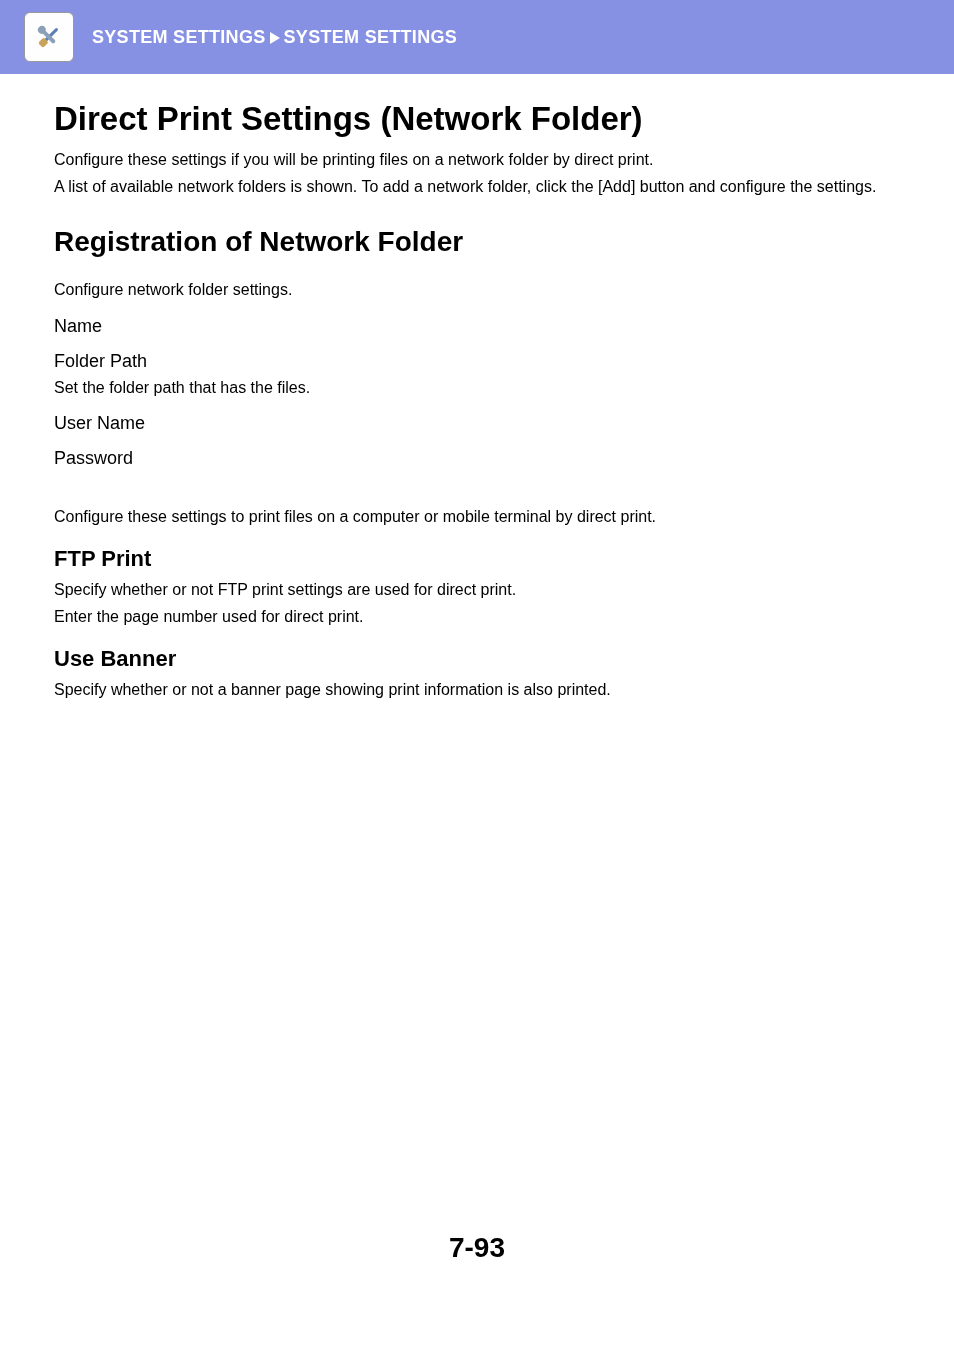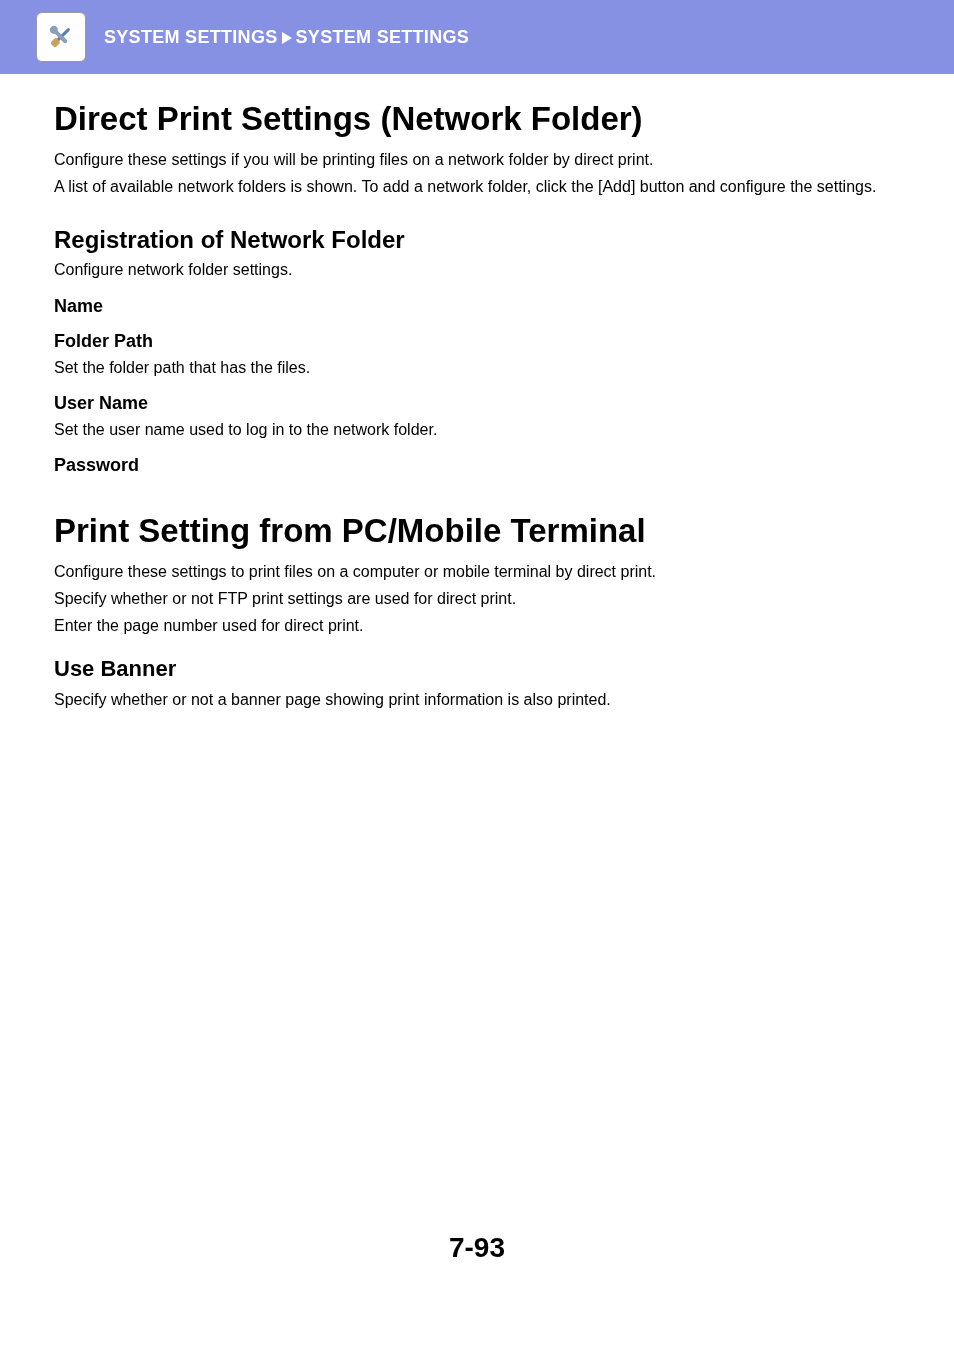--- a/index.html
+++ b/index.html
@@ -9,21 +9,21 @@
       height: 1350px;
       background: #ffffff;
       color: #000;
       position: relative;
     }
     .header-bar {
       background: #8791e3;
       height: 74px;
       display: flex;
       align-items: center;
-      padding-left: 36px;
+      padding-left: 24px;
     }
     .icon-box {
       width: 50px;
       height: 50px;
       background: #fefefe;
       border: 1px solid #999;
       border-radius: 6px;
       display: flex;
       align-items: center;
       justify-content: center;
@@ -42,28 +42,28 @@
       font-size: 33px;
       font-weight: bold;
       margin-bottom: 10px;
     }
     .desc {
       font-size: 16px;
       line-height: 1.45;
       margin-bottom: 4px;
     }
     .h2 {
-      font-size: 24px;
+      font-size: 28px;
       font-weight: bold;
       margin-top: 28px;
-      margin-bottom: 4px;
+      margin-bottom: 20px;
     }
     .h3 {
       font-size: 18px;
-      font-weight: bold;
+      font-weight: normal;
       margin-top: 14px;
       margin-bottom: 4px;
     }
     .sec2 {
       margin-top: 36px;
     }
     .h2b {
       font-size: 22px;
       font-weight: bold;
       margin-top: 18px;
@@ -115,28 +115,27 @@
 
   <div class="h2">Registration of Network Folder</div>
   <div class="desc">Configure network folder settings.</div>
 
   <div class="h3">Name</div>
 
   <div class="h3">Folder Path</div>
   <div class="desc">Set the folder path that has the files.</div>
 
   <div class="h3">User Name</div>
-  <div class="desc">Set the user name used to log in to the network folder.</div>
 
   <div class="h3">Password</div>
 
   <div class="sec2">
-    <div class="h1">Print Setting from PC/Mobile Terminal</div>
     <div class="desc">Configure these settings to print files on a computer or mobile terminal by direct print.</div>
 
+    <div class="h2b">FTP Print</div>
     <div class="desc">Specify whether or not FTP print settings are used for direct print.</div>
 
     <div class="desc">Enter the page number used for direct print.</div>
 
     <div class="h2b">Use Banner</div>
     <div class="desc">Specify whether or not a banner page showing print information is also printed.</div>
   </div>
 
 </div>
 

